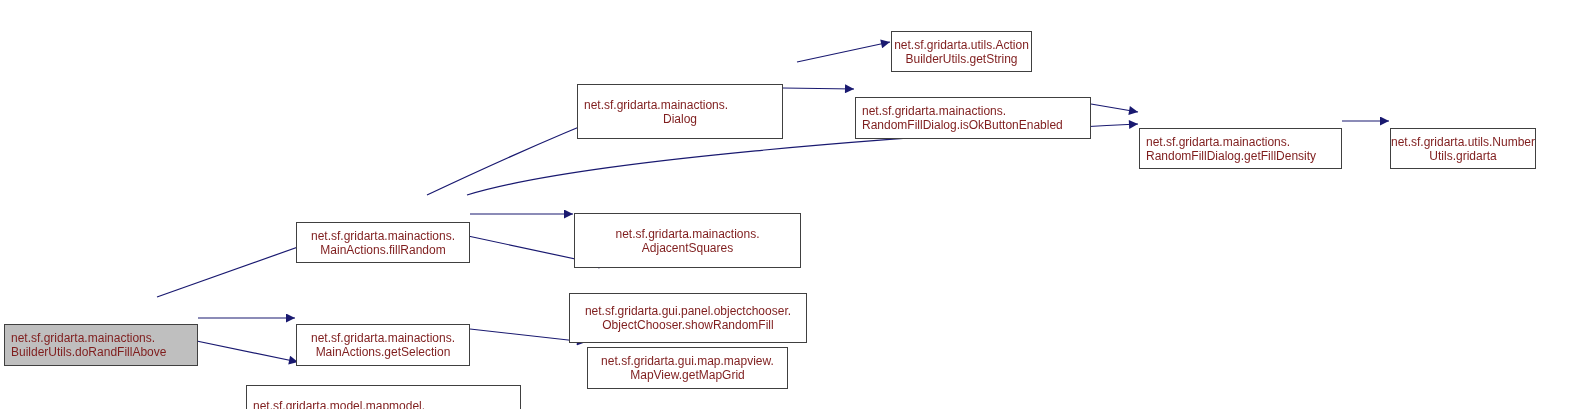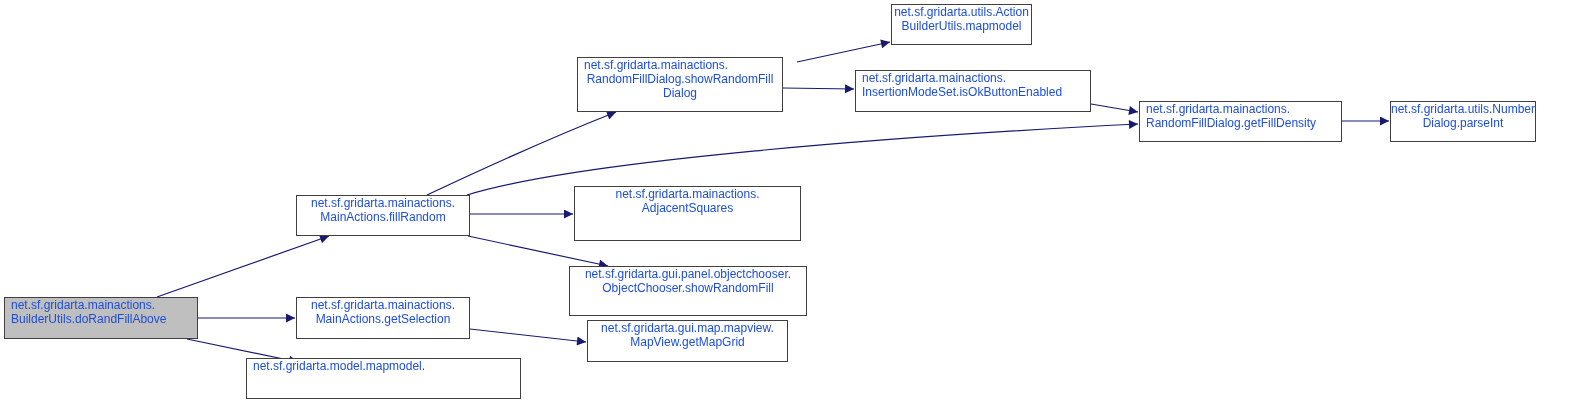--- a/index.html
+++ b/index.html
@@ -2,23 +2,23 @@
 <html><head>
 <meta charset="utf-8">
 <style>
   html, body { margin: 0; padding: 0; background: #ffffff; }
   body { width: 1569px; height: 409px; position: relative; overflow: hidden;
          font-family: "Liberation Sans", sans-serif; }
   #edges { position: absolute; left: 0; top: 0; width: 1569px; height: 409px; }
   .node {
     position: absolute; box-sizing: border-box;
     border: 1px solid #404040; background: #ffffff;
-    font-size: 12px; line-height: 14px; color: #1d4ed8;
-    display: flex; flex-direction: column; 
-    padding: 0 6px; cursor: pointer;
+    font-size: 12px; line-height: 14px; color: #7f1d1d;
+    display: flex; flex-direction: column; justify-content: center;
+    padding: 0 6px; cursor: pointer; margin-top: 27px;
   }
   .node.root { background: #bfbfbf; }
   .node.left { align-items: flex-start; text-align: left; }
   .node.center { align-items: center; text-align: center; }
   .node span { white-space: nowrap; display: block; }
 </style>
 </head>
 <body>
 
 <svg id="edges" xmlns="http://www.w3.org/2000/svg">
@@ -57,50 +57,49 @@
   <span>net.sf.gridarta.mainactions.</span>
   <span>MainActions.getSelection</span>
 </div>
 
 <div class="node left" style="left:246px;top:358px;width:275px;height:41px;">
   <span>net.sf.gridarta.model.mapmodel.</span>
 </div>
 
 <div class="node center" style="left:577px;top:57px;width:206px;height:55px;">
   <span style="align-self:flex-start;">net.sf.gridarta.mainactions.</span>
-  <span>RandomFillDialog.showRandomFill</span>
   <span>Dialog</span>
 </div>
 
 <div class="node center" style="left:574px;top:186px;width:227px;height:55px;">
   <span>net.sf.gridarta.mainactions.</span>
   <span>AdjacentSquares</span>
 </div>
 
 <div class="node center" style="left:569px;top:266px;width:238px;height:50px;">
   <span>net.sf.gridarta.gui.panel.objectchooser.</span>
   <span>ObjectChooser.showRandomFill</span>
 </div>
 
 <div class="node center" style="left:587px;top:320px;width:201px;height:42px;">
   <span>net.sf.gridarta.gui.map.mapview.</span>
   <span>MapView.getMapGrid</span>
 </div>
 
 <div class="node center" style="left:891px;top:4px;width:141px;height:41px;">
   <span>net.sf.gridarta.utils.Action</span>
-  <span>BuilderUtils.mapmodel</span>
+  <span>BuilderUtils.getString</span>
 </div>
 
 <div class="node left" style="left:855px;top:70px;width:236px;height:42px;">
   <span>net.sf.gridarta.mainactions.</span>
-  <span>InsertionModeSet.isOkButtonEnabled</span>
+  <span>RandomFillDialog.isOkButtonEnabled</span>
 </div>
 
 <div class="node left" style="left:1139px;top:101px;width:203px;height:41px;">
   <span>net.sf.gridarta.mainactions.</span>
   <span>RandomFillDialog.getFillDensity</span>
 </div>
 
 <div class="node center" style="left:1390px;top:101px;width:146px;height:41px;">
   <span>net.sf.gridarta.utils.Number</span>
-  <span>Dialog.parseInt</span>
+  <span>Utils.gridarta</span>
 </div>
 
 </body></html>

